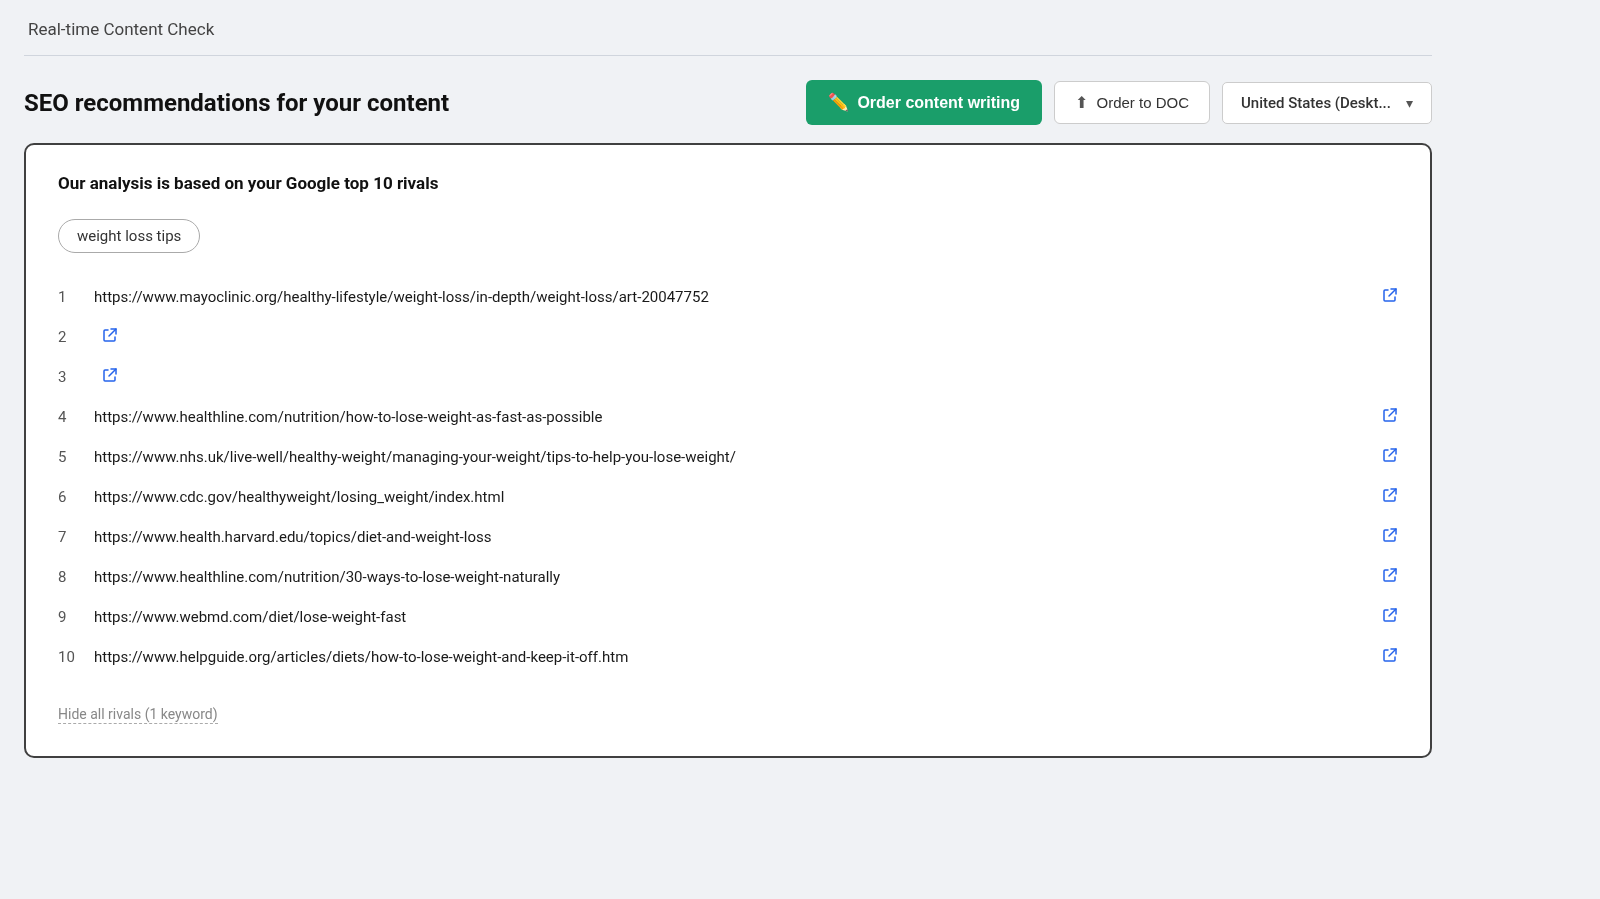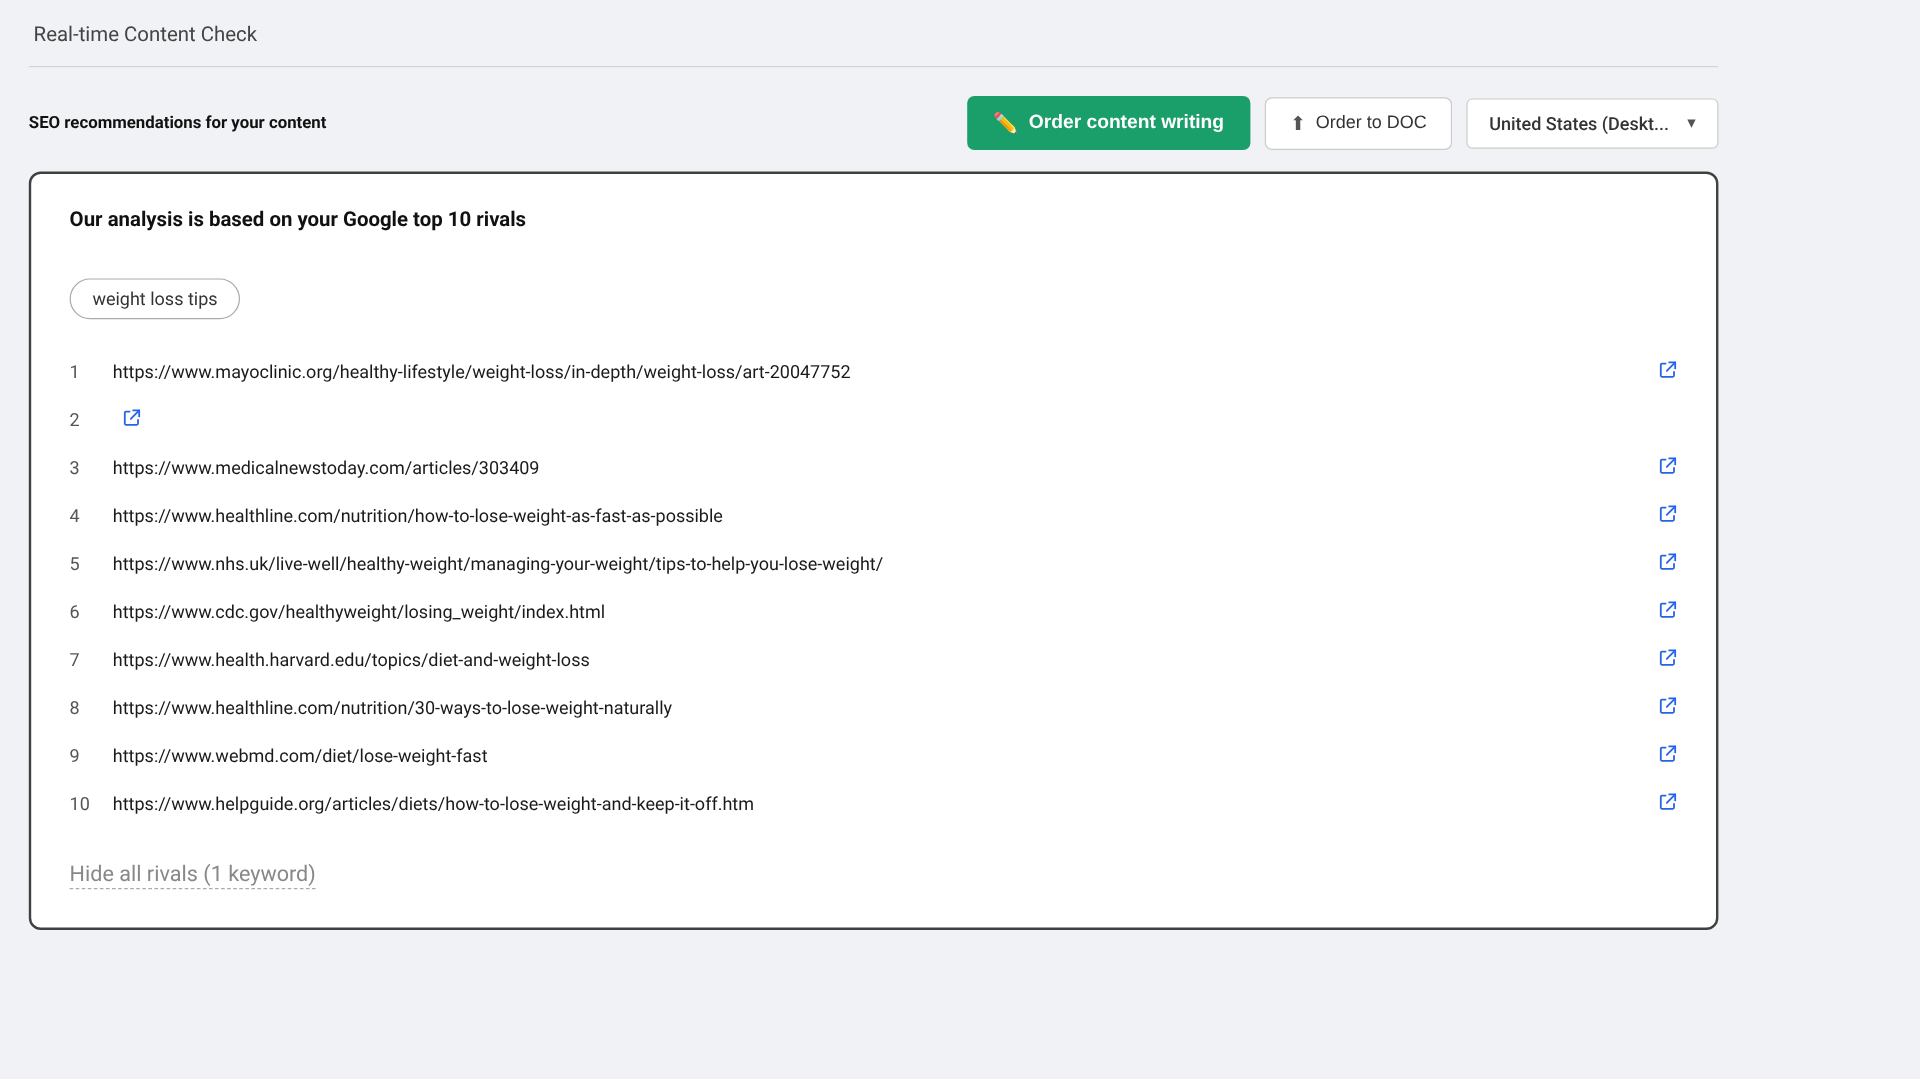--- a/index.html
+++ b/index.html
@@ -37,21 +37,21 @@
       border-bottom: 3px solid #2563eb;
     }
     
     .header-bar {
       display: flex;
       align-items: center;
       justify-content: space-between;
       padding: 24px 0 18px 0;
     }
     .header-title {
-      font-size: 14px;
+      font-size: 24px;
       font-weight: 700;
       color: #111;
     }
     .header-actions {
       display: flex;
       align-items: center;
       gap: 12px;
     }
     .btn-order {
       display: flex;
@@ -111,21 +111,20 @@
     .keyword-tag {
       display: inline-block;
       border: 1px solid #aaa;
       border-radius: 50px;
       padding: 7px 18px;
       font-size: 15px;
       color: #333;
       margin-bottom: 24px;
       background: #fff;
       cursor: default;
-      margin-top: 13px;
     }
     
     .rivals-list {
       list-style: none;
       padding: 0;
       margin: 0 0 28px 0;
     }
     .rivals-list li {
       display: flex;
       align-items: center;
@@ -147,21 +146,21 @@
       display: inline-block;
       margin-left: 8px;
       color: #2563eb;
       font-size: 15px;
       cursor: pointer;
       flex-shrink: 0;
     }
     
     .hide-all-link {
       display: inline-block;
-      font-size: 18px;
+      font-size: 14px;
       color: #888;
       text-decoration: none;
       border-bottom: 1px dashed #aaa;
       padding-bottom: 1px;
       cursor: pointer;
     }
   </style>
 </head>
 <body>
 
@@ -207,21 +206,20 @@
         <li>
           <span class="rival-num">2</span>
           <span class="ext-link-icon"><svg width="16" height="16" viewBox="0 0 16 16" fill="none" xmlns="http://www.w3.org/2000/svg">
               <path d="M6 3H3C2.44772 3 2 3.44772 2 4V13C2 13.5523 2.44772 14 3 14H12C12.5523 14 13 13.5523 13 13V10" stroke="#2563eb" stroke-width="1.5" stroke-linecap="round"></path>
               <path d="M9 2H14V7" stroke="#2563eb" stroke-width="1.5" stroke-linecap="round" stroke-linejoin="round"></path>
               <path d="M14 2L7 9" stroke="#2563eb" stroke-width="1.5" stroke-linecap="round"></path>
             </svg></span>
         </li>
         <li>
           <span class="rival-num">3</span>
-          <span class="rival-url">https://www.medicalnewstoday.com/articles/303409</span>
           <span class="ext-link-icon"><svg width="16" height="16" viewBox="0 0 16 16" fill="none" xmlns="http://www.w3.org/2000/svg">
               <path d="M6 3H3C2.44772 3 2 3.44772 2 4V13C2 13.5523 2.44772 14 3 14H12C12.5523 14 13 13.5523 13 13V10" stroke="#2563eb" stroke-width="1.5" stroke-linecap="round"></path>
               <path d="M9 2H14V7" stroke="#2563eb" stroke-width="1.5" stroke-linecap="round" stroke-linejoin="round"></path>
               <path d="M14 2L7 9" stroke="#2563eb" stroke-width="1.5" stroke-linecap="round"></path>
             </svg></span>
         </li>
         <li>
           <span class="rival-num">4</span>
           <span class="rival-url">https://www.healthline.com/nutrition/how-to-lose-weight-as-fast-as-possible</span>
           <span class="ext-link-icon"><svg width="16" height="16" viewBox="0 0 16 16" fill="none" xmlns="http://www.w3.org/2000/svg">

